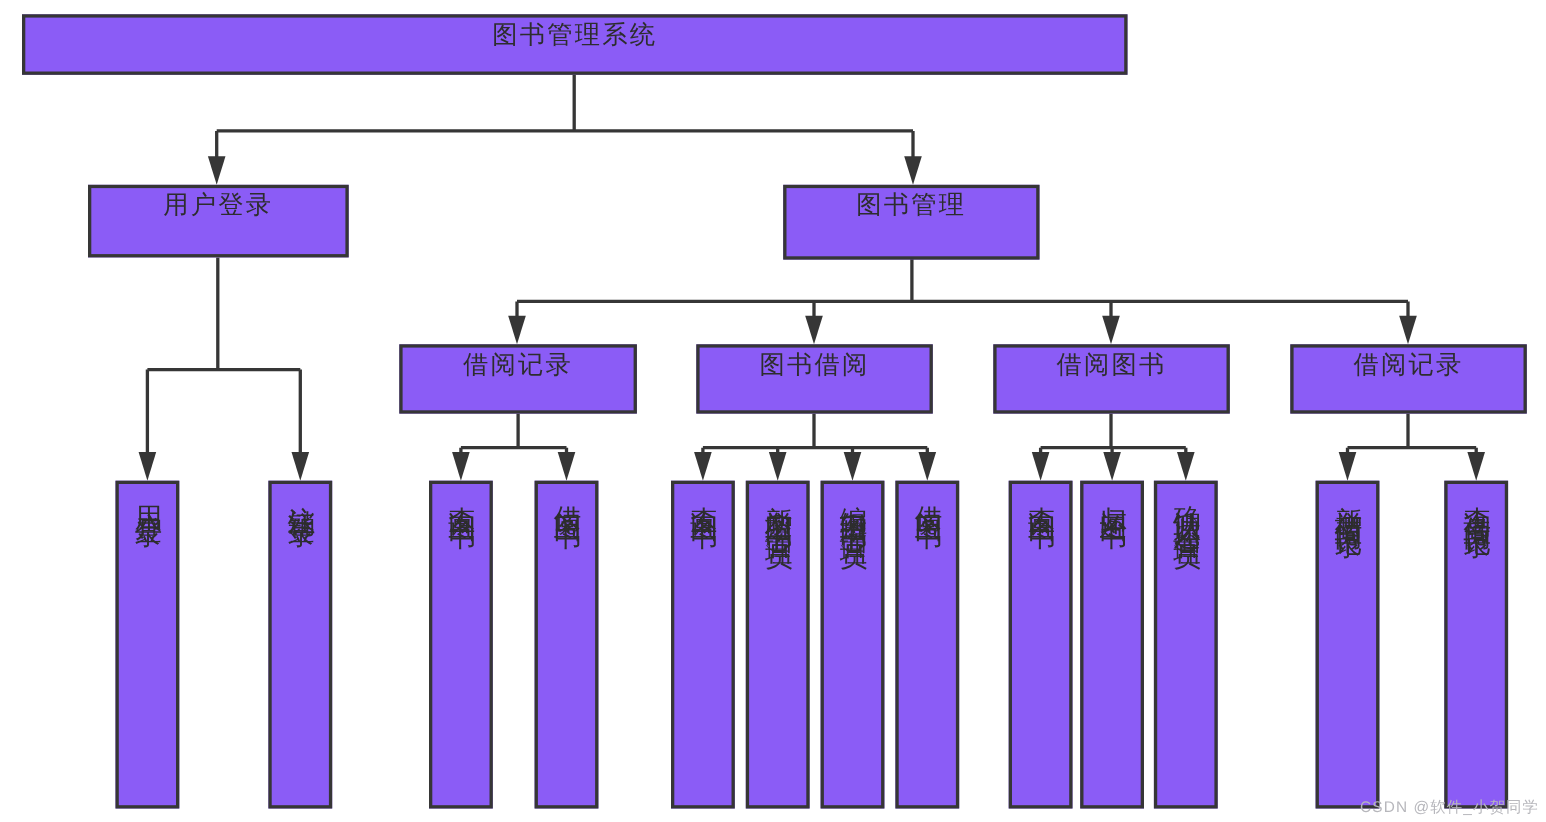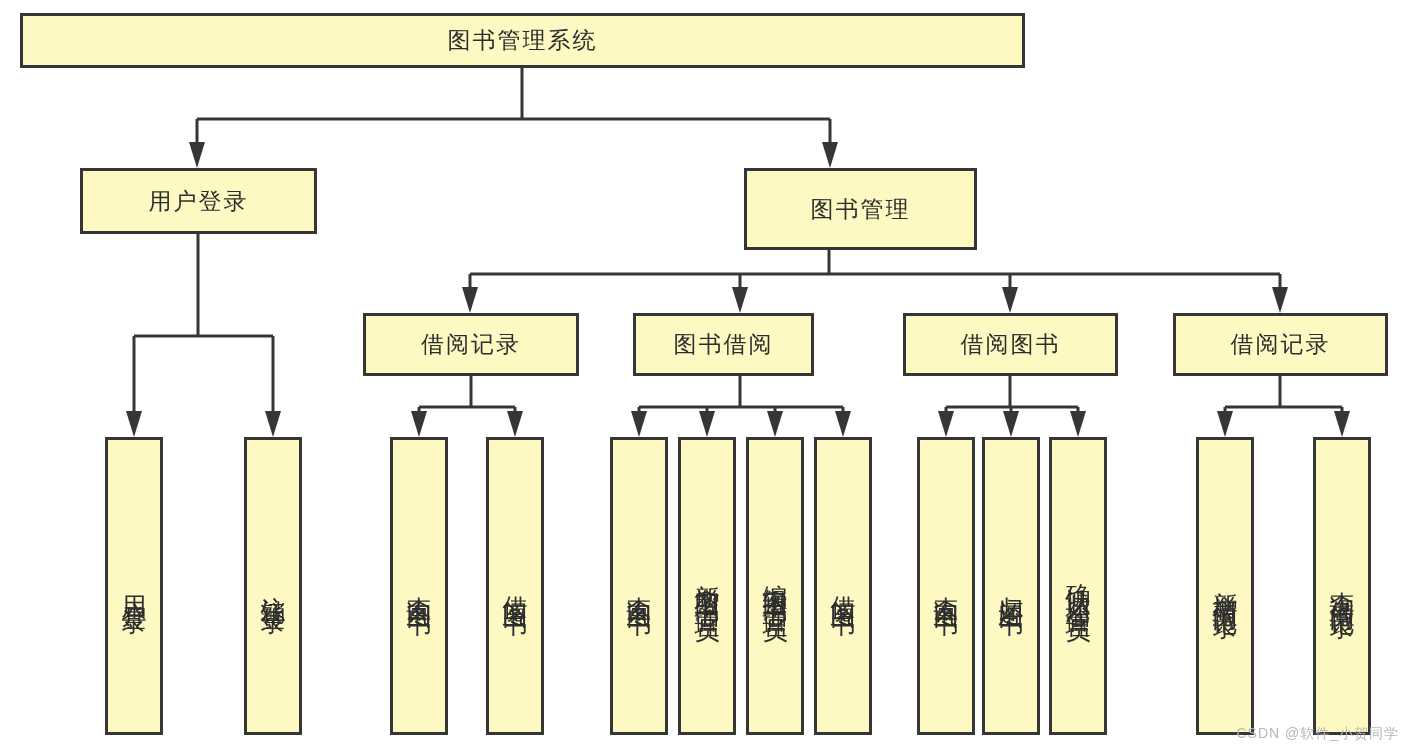--- a/index.html
+++ b/index.html
@@ -11,41 +11,41 @@
     background: var(--bg, #ffffff);
     font-family: "Liberation Sans", sans-serif;
     color: var(--text, #2d2d2d);
     overflow: hidden;
   }
   .connectors { position: absolute; left: 0; top: 0; width: 1405px; height: 747px; }
   .connectors path { stroke: var(--line, #363636); stroke-width: 3; fill: none; }
   .connectors polygon { fill: var(--line, #363636); }
   .box {
     position: absolute;
-    background: #fef9c3;
+    background: #8b5cf6;
     border: 3px solid var(--line, #363636);
     display: flex;
-    align-items: center;
+    align-items: flex-start;
     justify-content: center;
   }
   .hbox .label { font-size: 23px; letter-spacing: 2px; white-space: nowrap; }
   .vbox .label {
     writing-mode: vertical-rl;
     text-orientation: mixed;
     font-size: 25px;
     letter-spacing: 5px;
     line-height: 1;
     white-space: nowrap;
   }
   
   .root-box   { left: 20px;   top: 13px;  width: 1005px; height: 55px; }
   .b-user     { left: 80px;   top: 168px; width: 237px;  height: 66px; }
-  .b-mgmt     { left: 712px;  top: 168px; width: 233px;  height: 82px; margin-left: 32px; }
+  .b-mgmt     { left: 712px;  top: 168px; width: 233px;  height: 68px; }
   .g-rec      { left: 363px;  top: 313px; width: 216px;  height: 63px; }
-  .g-bor      { left: 633px;  top: 313px; width: 181px;  height: 63px; }
+  .g-bor      { left: 633px;  top: 313px; width: 215px;  height: 63px; }
   .g-cur      { left: 903px;  top: 313px; width: 215px;  height: 63px; }
   .g-his      { left: 1173px; top: 313px; width: 215px;  height: 63px; }
   .leaf       { top: 437px; width: 58px; height: 298px; }
   .l-user1 { left: 105px; }  .l-user2 { left: 244px; }
   .l-rec1  { left: 390px; }  .l-rec2  { left: 486px; }
   .l-bor1  { left: 610px; }  .l-bor2  { left: 678px; }
   .l-bor3  { left: 746px; }  .l-bor4  { left: 814px; }
   .l-cur1  { left: 917px; }  .l-cur2  { left: 982px; }
   .l-cur3  { left: 1049px; }
   .l-his1  { left: 1196px; } .l-his2  { left: 1313px; }

